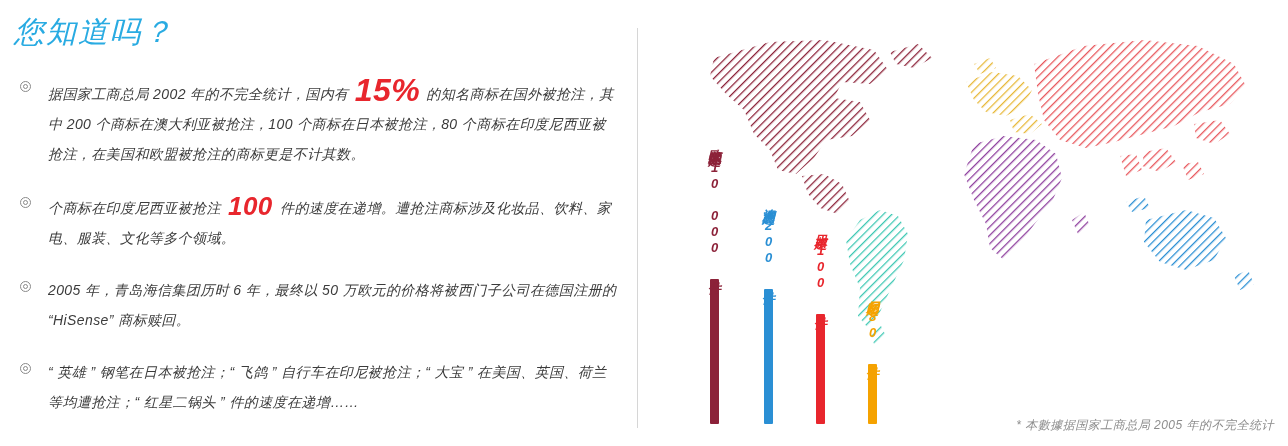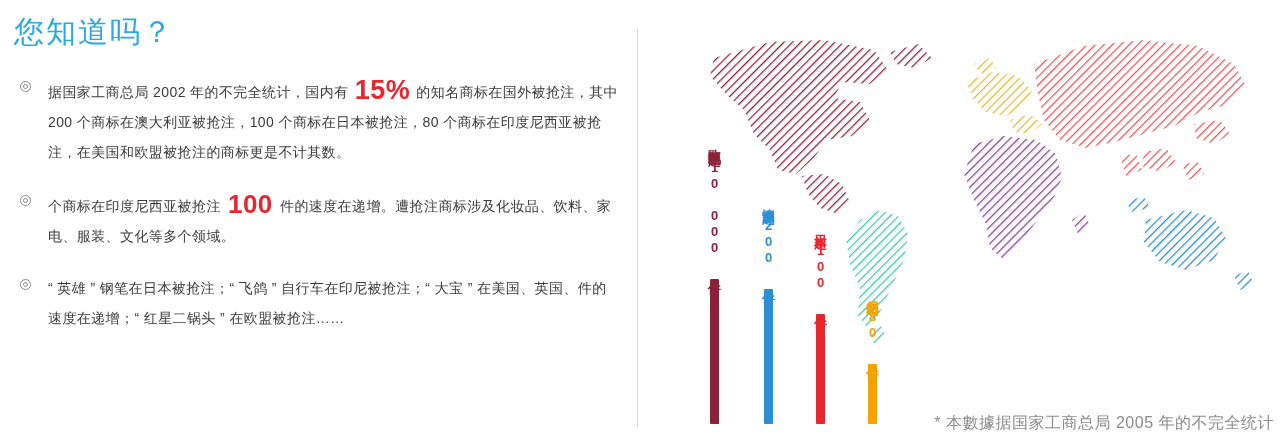--- a/index.html
+++ b/index.html
@@ -10,20 +10,21 @@
     width: 1288px;
     height: 446px;
     background: #ffffff;
     font-family: "Liberation Sans", sans-serif;
     overflow: hidden;
   }
   .page {
     position: relative;
     width: 1288px;
     height: 446px;
+    font-style: italic;
   }
   
   .left {
     position: absolute;
     left: 0;
     top: 0;
     width: 636px;
     height: 446px;
     box-sizing: border-box;
     padding: 6px 18px 0 14px;
@@ -62,21 +63,21 @@
     box-sizing: border-box;
   }
   .bullet-text {
     font-size: 14px;
     color: #3b3b3b;
     line-height: 30px;
     letter-spacing: 0.4px;
   }
   .hl-15 {
     color: #e8262d;
-    font-size: 27px;
+    font-size: 32px;
     font-weight: bold;
     vertical-align: -2px;
     padding: 0 2px;
     margin-top: 24px;
   }
   .hl-100 {
     color: #e8262d;
     font-size: 26px;
     font-weight: bold;
     vertical-align: -2px;
@@ -132,21 +133,21 @@
     border-radius: 1px;
   }
   #bar-eu   { left: 46px; }
   #bar-au   { left: 100px; }
   #bar-jp   { left: 152px; }
   #bar-id   { left: 204px; }
   .footnote {
     position: absolute;
     right: 14px;
     bottom: 12px;
-    font-size: 16px;
+    font-size: 12px;
     color: #8c8c8c;
     letter-spacing: 0.5px;
   }
 </style>
 </head>
 <body>
 
 <div class="page">
 
   <div class="left">
@@ -159,24 +160,28 @@
       </div>
     </div>
 
     <div class="bullet-row">
       <span class="bullet-mark"></span>
       <div class="bullet-text">
         <span>个商标在印度尼西亚被抢注 </span><span class="hl-100">100</span><span> 件的速度在递增。遭抢注商标涉及化妆品、饮料、家电、服装、文化等多个领域。</span>
       </div>
     </div>
 
-
-    <div class="bullet-row">
-      <span class="bullet-mark"></span>
-      <div class="bullet-text">“ 英雄 ” 钢笔在日本被抢注；“ 飞鸽 ” 自行车在印尼被抢注；“ 大宝 ” 在美国、英国、件的速度在递增；“ 红星二锅头 ” 在欧盟被抢注……</div>
+    <div class="bullet-row">
+      <span class="bullet-mark"></span>
+      <div class="bullet-text">2005 年，青岛海信集团历时 6 年，最终以 50 万欧元的价格将被西门子公司在德国注册的 “HiSense” 商标赎回。</div>
+    </div>
+
+    <div class="bullet-row">
+      <span class="bullet-mark"></span>
+      <div class="bullet-text">“ 英雄 ” 钢笔在日本被抢注；“ 飞鸽 ” 自行车在印尼被抢注；“ 大宝 ” 在美国、英国、荷兰等均遭抢注；“ 红星二锅头 ” 件的速度在递增……</div>
     </div>
   </div>
 
   <div class="divider"></div>
 
   <div class="right">
 
     <div class="map-wrap">
       <svg width="614" height="330" viewBox="0 0 614 330" xmlns="http://www.w3.org/2000/svg">
         <defs>

